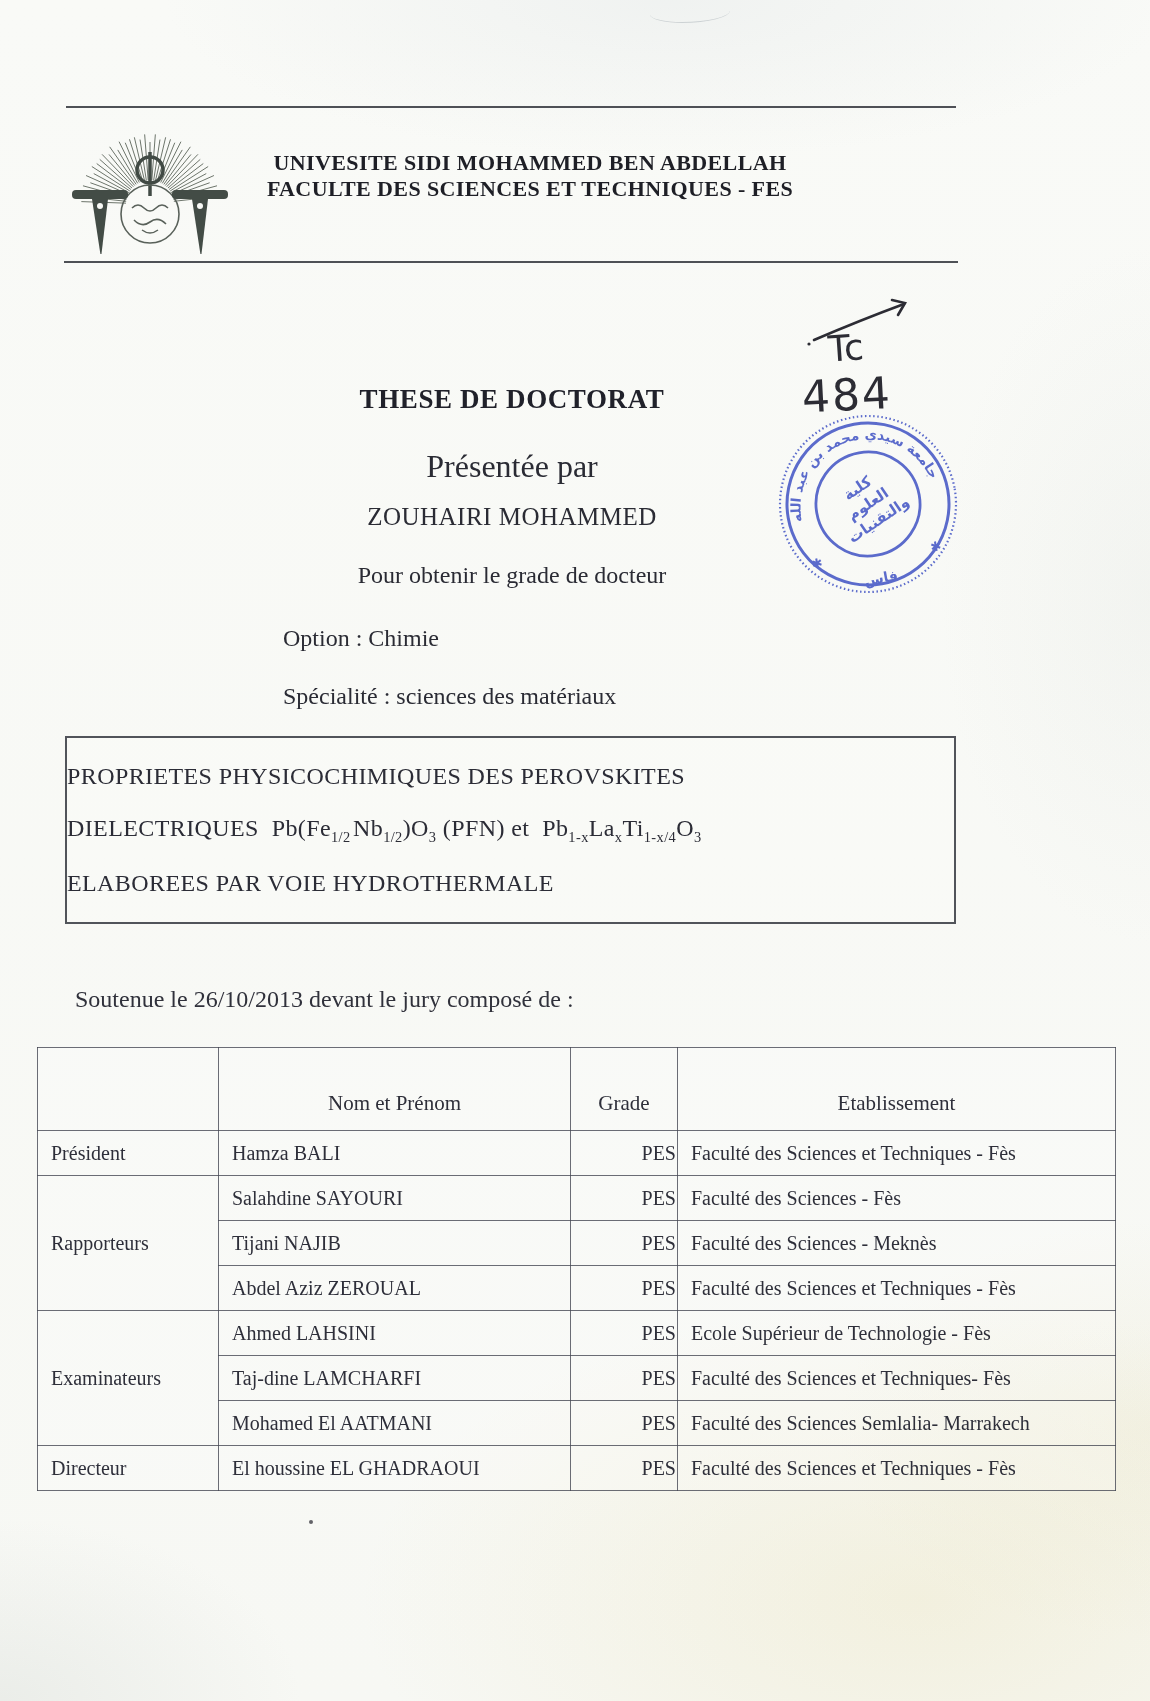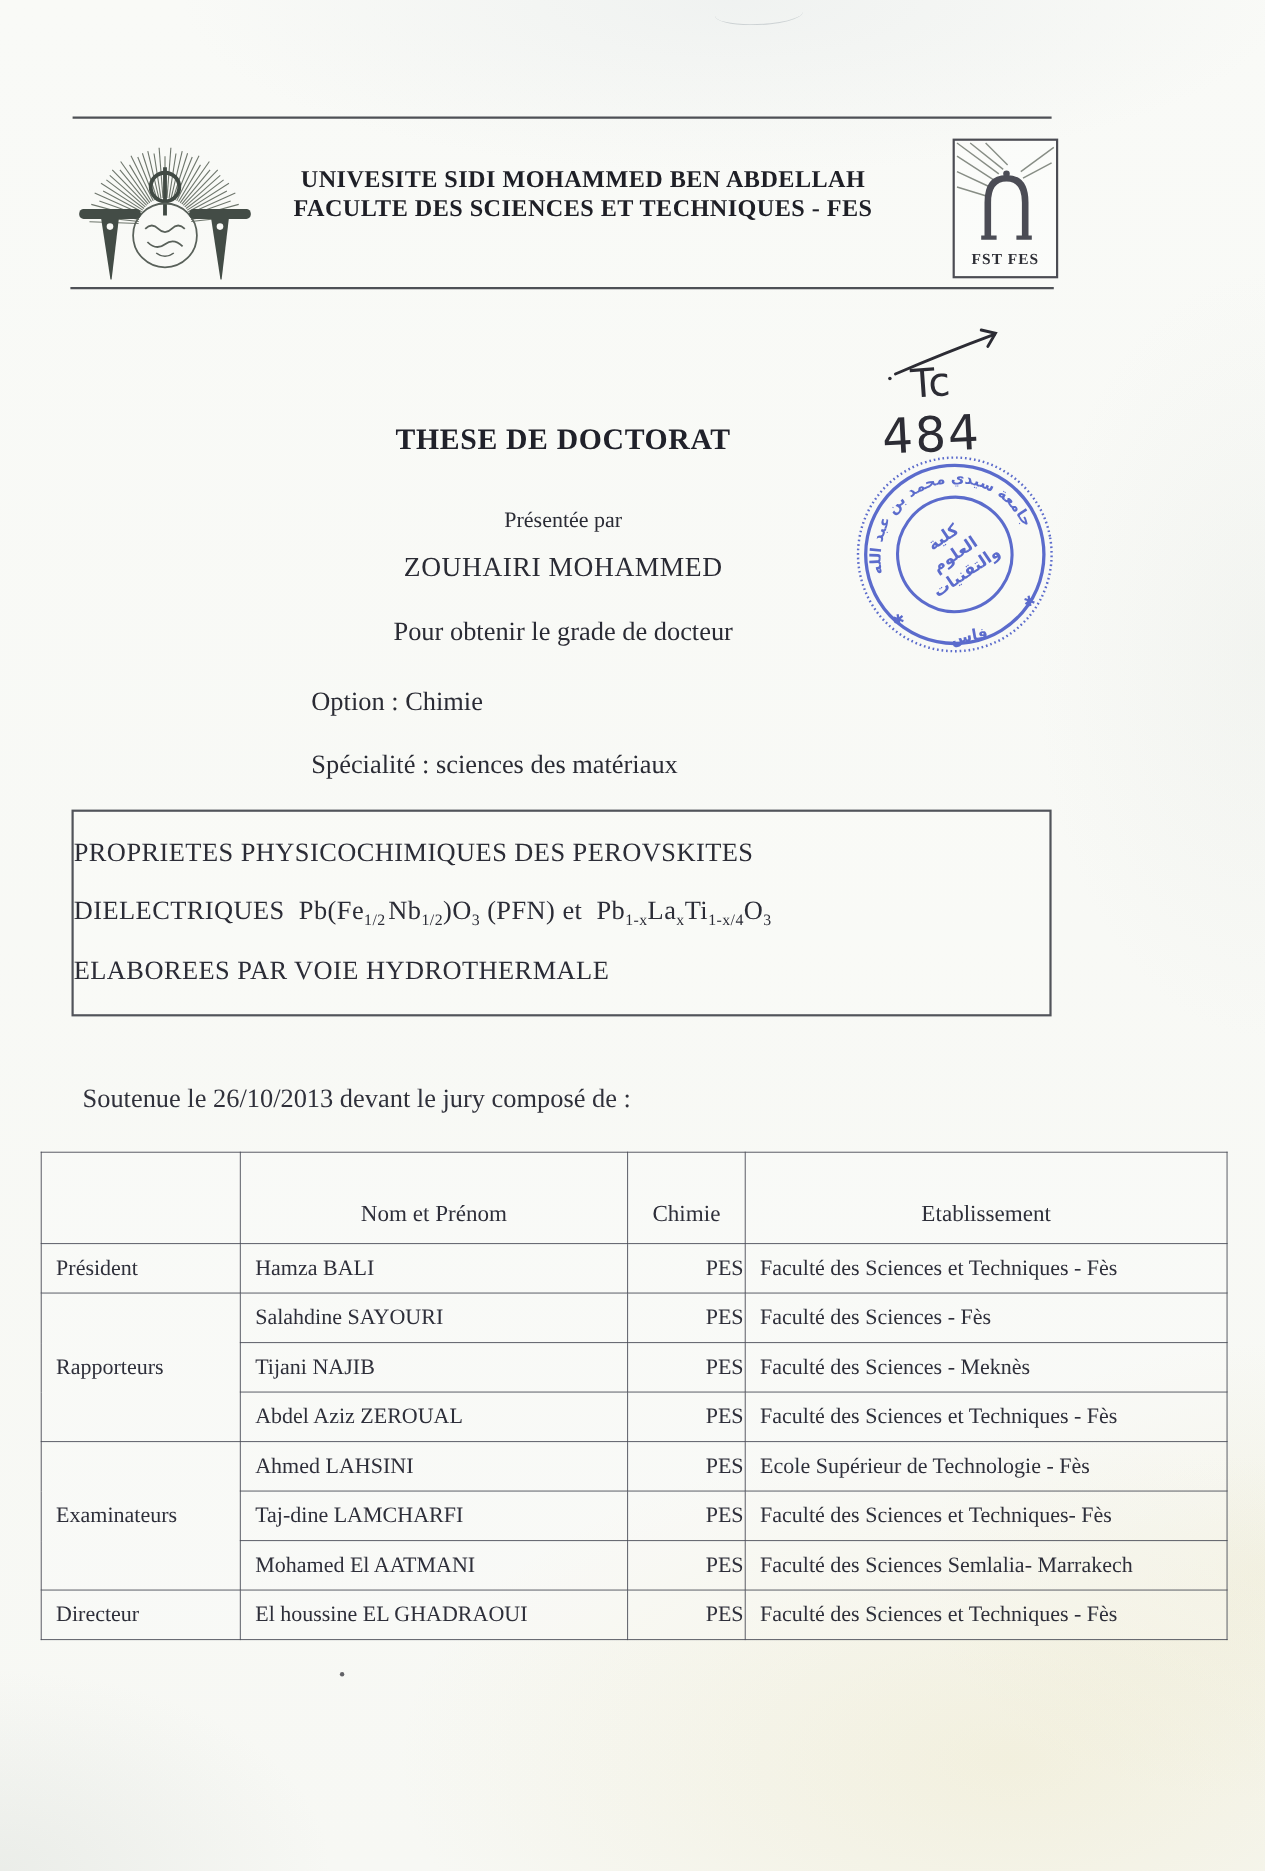--- a/index.html
+++ b/index.html
@@ -37,21 +37,21 @@
   .fst-label{
     position:absolute;bottom:6px;left:0;right:0;text-align:center;
     font-weight:bold;font-size:14px;letter-spacing:1px;color:#2e2f36;
     font-family:"Liberation Serif",serif;
   }
   
   .cote{left:792px;top:288px;width:140px;height:150px;color:#2c2c34;}
   
   .mid{left:62px;width:900px;text-align:center;color:#2a2b34;}
   .doc-type{top:384px;font-weight:bold;font-size:27px;letter-spacing:0.6px;color:#20212a;}
-  .presented{top:462px;font-size:20px;font-family:Liberation Serif, serif;}
+  .presented{top:448px;font-size:32px;font-family:Liberation Serif, serif;}
   .author{top:503px;font-size:25px;letter-spacing:0.5px;}
   .purpose{top:562px;font-size:24px;}
   .left-line{left:283px;font-size:24px;color:#2a2b34;}
   .option{top:625px;}
   .speciality{top:683px;}
   
   .stamp{left:772px;top:402px;width:190px;height:205px;color:#4254c5;}
   
   .title-box{
     left:65px;top:736px;width:891px;height:188px;
@@ -162,40 +162,20 @@
       <path d="M128 87 L144 87 L137 146 Z"></path>
       <circle cx="136" cy="94" r="3" fill="#f8f9f6"></circle>
     </g>
   </svg>
 
   <div class="abs hdr-text">
     <div class="hdr-line">UNIVESITE SIDI MOHAMMED BEN ABDELLAH</div>
     <div class="hdr-line">FACULTE DES SCIENCES ET TECHNIQUES - FES</div>
   </div>
 
-  <div class="abs fst-box">
-    <svg width="92" height="96" viewBox="0 0 92 96">
-      <g stroke="#878d85" stroke-width="1.3">
-        <path d="M2 2 L40 30"></path>
-          <path d="M2 14 L36 36"></path>
-          <path d="M2 28 L32 42"></path>
-        <path d="M14 2 L44 26"></path>
-          <path d="M28 2 L48 22"></path>
-          <path d="M2 42 L28 50"></path>
-        <path d="M90 6 L60 28"></path>
-          <path d="M88 20 L62 34"></path>
-      </g>
-      <g fill="none" stroke="#4b4c55" stroke-width="6">
-        <path d="M30 88 V56 Q30 34 47 34 Q64 34 64 56 V88"></path>
-        <path d="M24 88 H38 M56 88 H70" stroke-width="4"></path>
-      </g>
-      <circle cx="47" cy="30" r="3" fill="#4b4c55"></circle>
-    </svg>
-    <div class="fst-label">FST FES</div>
-  </div>
 
   <div class="rule rule-bottom"></div>
 
   <svg class="abs cote" style="left:792px;top:288px;" width="140" height="150" viewBox="0 0 140 150">
     <g stroke="#2c2c34" fill="none" stroke-width="2.6" stroke-linecap="round">
       <path d="M22 52 C50 40 85 26 112 16"></path>
       <path d="M100 12 L113 15 L106 27"></path>
       <circle cx="17" cy="56" r="1.6" fill="#2c2c34" stroke="none"></circle>
     </g>
     <text x="36" y="72" font-family="DejaVu Sans, sans-serif" font-size="36" fill="#2c2c34" transform="rotate(-4 60 60)">Tc</text>
@@ -241,21 +221,21 @@
     <colgroup>
         <col class="c-role">
         <col class="c-name">
         <col class="c-grade">
         <col class="c-etab">
       </colgroup>
     <thead>
       <tr class="head">
         <th></th>
         <th>Nom et Prénom</th>
-        <th>Chimie</th>
+        <th>Grade</th>
         <th>Etablissement</th>
       </tr>
     </thead>
     <tbody>
         <tr>
           <td class="role" rowspan="1">Président</td>
           <td class="name">Hamza BALI</td>
           <td class="grade">PES</td>
           <td class="etab">Faculté des Sciences et Techniques - Fès</td>
         </tr>

